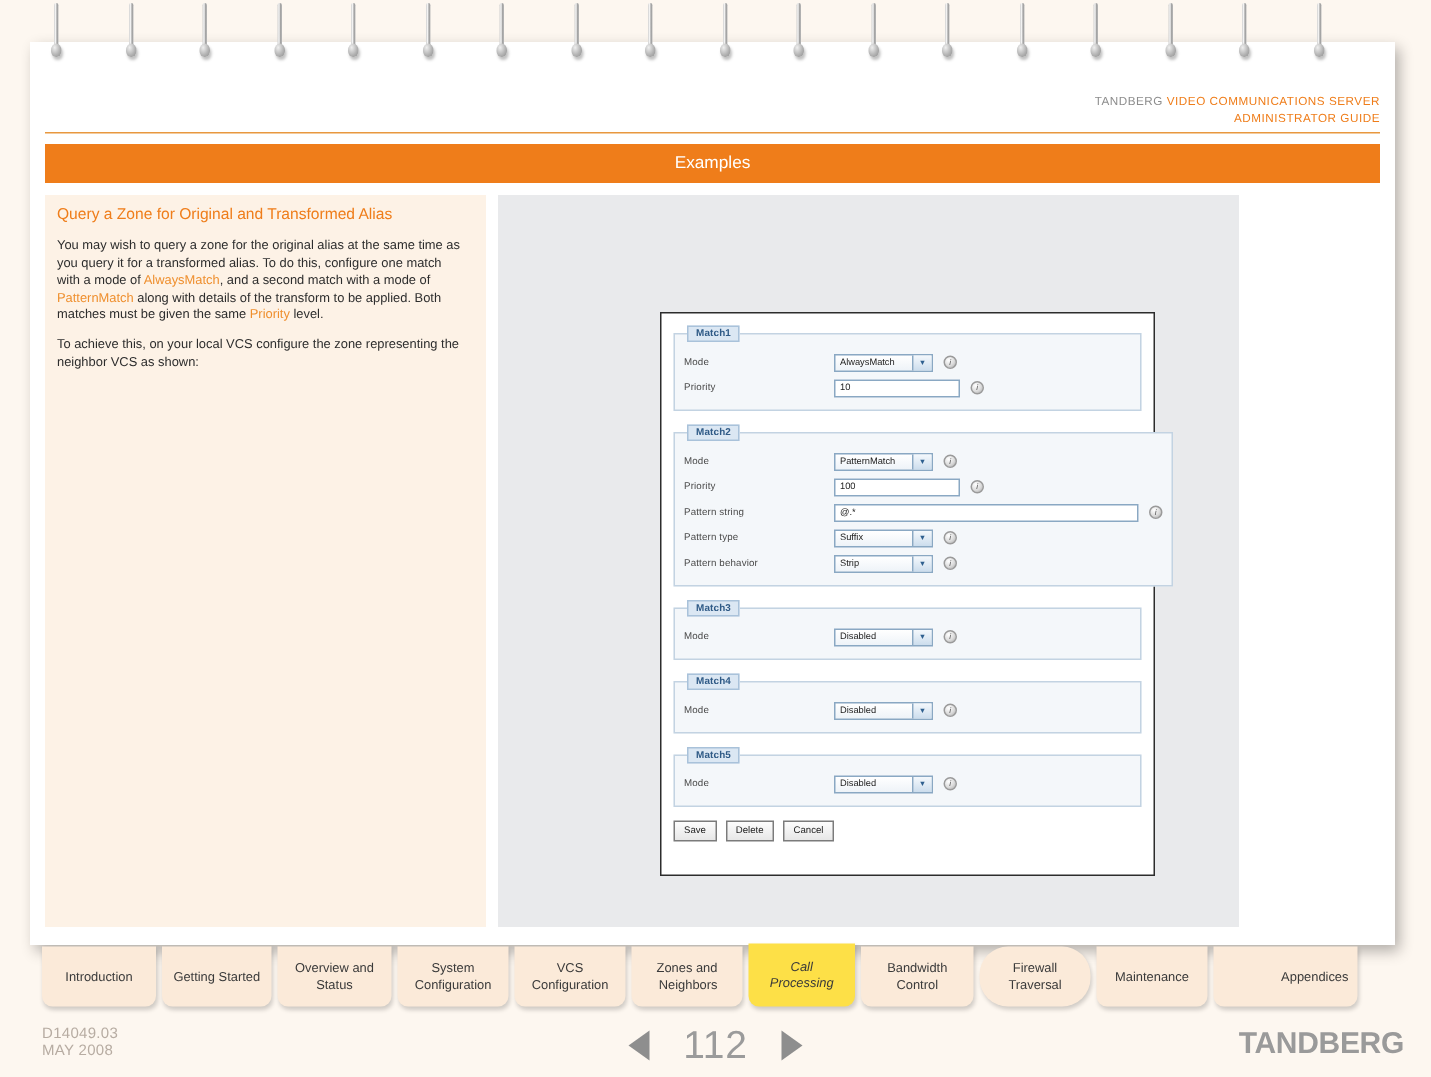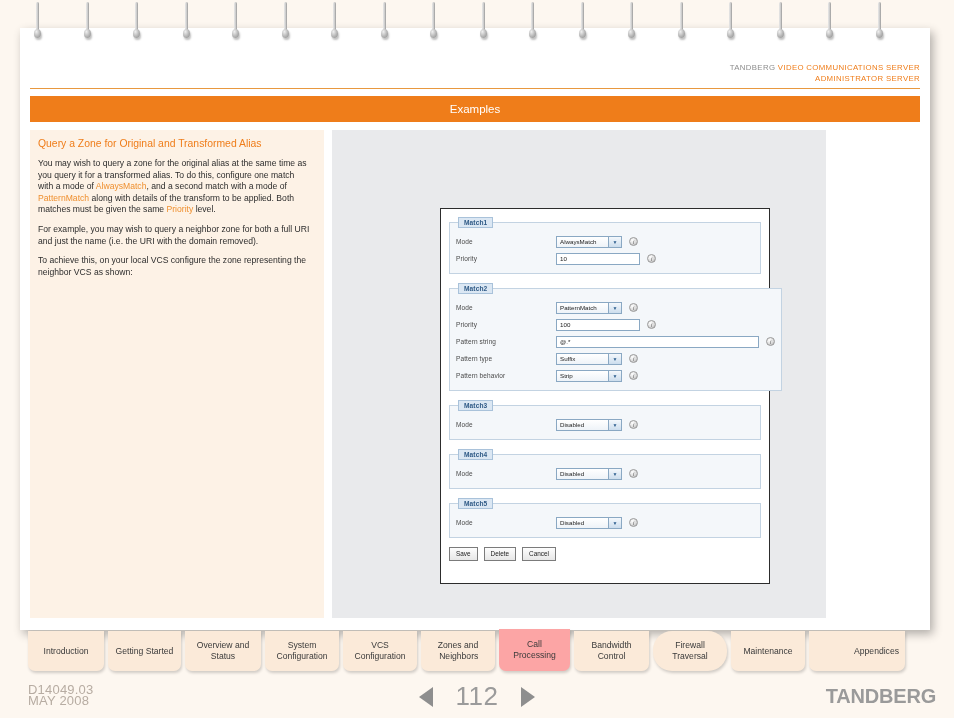--- a/index.html
+++ b/index.html
@@ -269,31 +269,32 @@
     display: flex;
     align-items: center;
     justify-content: center;
     text-align: center;
     line-height: 11px;
     box-shadow: 1px 2px 3px rgba(0,0,0,0.18);
     box-sizing: border-box;
     padding: 0 6px;
   }
   .tab.active {
-    background: #fca5a5;
+    background: #fde047;
     margin-top: -2px;
     height: 42px;
+    font-style: italic;
   }
 
   
   #doc-ref {
     position: absolute;
     left: 28px;
     top: 684px;
-    font-size: 13px;
+    font-size: 10px;
     color: #b7aca2;
     line-height: 11px;
     letter-spacing: 0.2px;
   }
   #pager {
     position: absolute;
     left: 0; right: 0;
     top: 681px;
     display: flex;
     align-items: center;
@@ -401,36 +402,35 @@
   </div>
 
 <div id="page-sheet">
 
   <div id="page-header">
     <div id="guide-meta">
       <div>
         <span>TANDBERG</span>
         <span class="hl">VIDEO COMMUNICATIONS SERVER</span>
       </div>
-      <div class="hl">ADMINISTRATOR SERVER</div>
+      <div class="hl">ADMINISTRATOR GUIDE</div>
     </div>
     <div id="header-rule"></div>
   </div>
 
   <div id="examples-banner">
     <span>Examples</span>
   </div>
 
   <div id="page-body">
 
     <div id="sidebar-column">
       <div id="sidebar-heading">Query a Zone for Original and Transformed Alias</div>
       <div id="sidebar-paragraphs">
           <div class="para"><span>You may wish to query a zone for the original alias at the same time as you query it for a transformed alias.  To do this, configure one match with a mode of </span><span class="kw">AlwaysMatch</span><span>, and a second match with a mode of </span><span class="kw">PatternMatch</span><span> along with details of the transform to be applied.  Both matches must be given the same </span><span class="kw">Priority</span><span> level.</span></div>
-          <div class="para"><span>For example, you may wish to query a neighbor zone for both a full URI and just the name (i.e. the URI with the domain removed).</span></div>
           <div class="para"><span>To achieve this, on your local VCS configure the zone representing the neighbor VCS as shown:</span></div>
         </div>
     </div>
 
     <div id="screenshot-column">
 
       <div id="vcs-form">
         <div id="form-groups">
             <fieldset class="match-group">
               <legend>Match1</legend>

